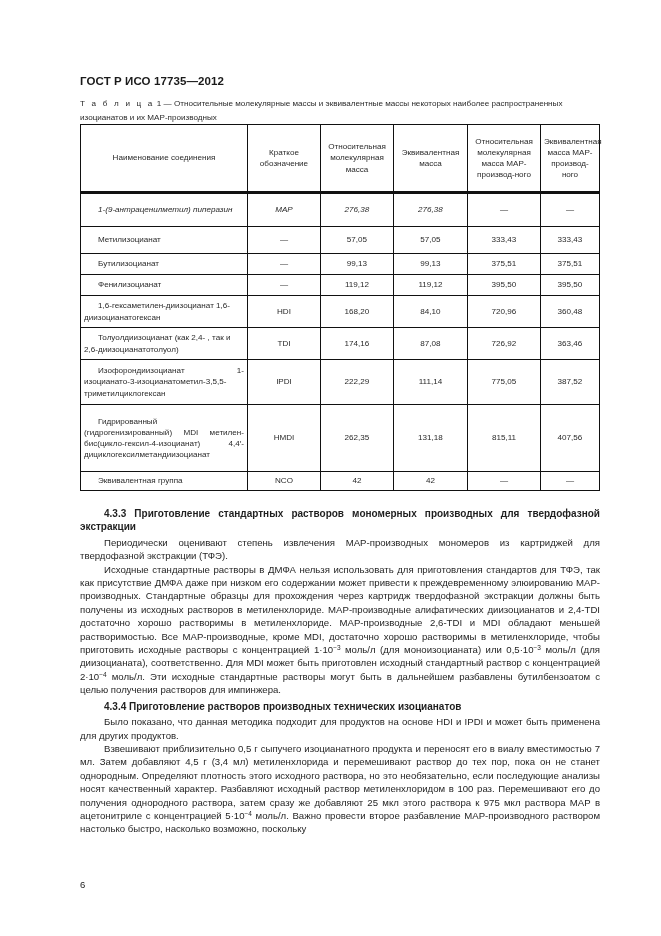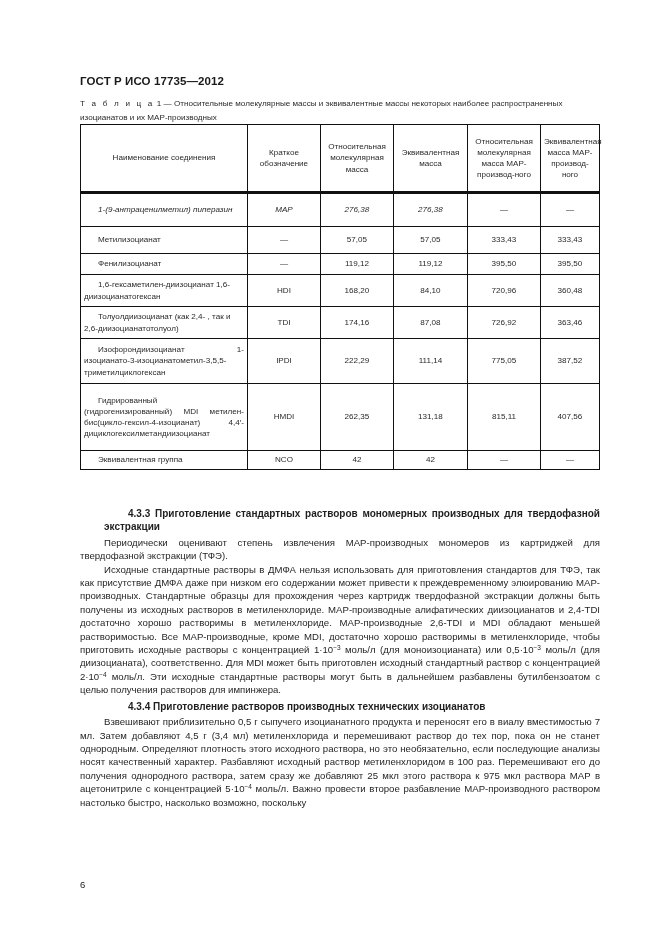--- a/index.html
+++ b/index.html
@@ -13,21 +13,21 @@
   table.t1 thead { border-top: 1.5px solid #111; }
   table.t1 thead tr { border-bottom: 3px solid #111; }
   table.t1 td { text-align: center; }
   table.t1 td.name { text-align: left; padding-left: 3px; }
   table.t1 td.name .ind { display: inline-block; width: 14px; }
   table.t1 td.name.just { text-align: justify; text-align-last: left; }
   .r1 { height: 34px; font-style: italic; } .r2 { height: 27px; margin-top: 28px; } .r3 { height: 21px; } .r4 { height: 21px; }
   .r5 { height: 32px; } .r6 { height: 32px; } .r7 { height: 45px; } .r8 { height: 45px; } .r9 { height: 67px; } .r10 { height: 19px; }
   .body { position: absolute; left: 80px; width: 520px; font-size: 9.6px; line-height: 13.4px; color: #1f1f1f; text-align: justify; }
   .body p { margin: 0; text-indent: 24px; }
-  .body p.h { font-weight: bold; font-size: 10px; margin-bottom: 2px; margin-left: 24px; }
+  .body p.h { font-weight: bold; font-size: 10px; margin-bottom: 2px; }
   .body p.gap { margin-top: 3px; }
   sup { font-size: 6.5px; line-height: 0; vertical-align: 3px; }
   .page-num { position: absolute; left: 80px; top: 879px; font-size: 9.5px; }
 </style>
 </head>
 <body>
 
 <div class="doc-header">ГОСТ Р ИСО 17735—2012</div>
 
 <div class="caption"><span class="spaced">Т а б л и ц а</span><span> 1</span><span> — Относительные молекулярные массы и эквивалентные массы некоторых наиболее распространенных изоцианатов и их МАР-производных</span></div>
@@ -60,20 +60,28 @@
         <td>—</td>
         <td>—</td>
       </tr>
       <tr class="r2">
         <td class="name"><span class="ind"></span><span>Метилизоцианат</span></td>
         <td>—</td>
         <td>57,05</td>
         <td>57,05</td>
         <td>333,43</td>
         <td>333,43</td>
+      </tr>
+      <tr class="r3">
+        <td class="name"><span class="ind"></span><span>Бутилизоцианат</span></td>
+        <td>—</td>
+        <td>99,13</td>
+        <td>99,13</td>
+        <td>375,51</td>
+        <td>375,51</td>
       </tr>
       <tr class="r4">
         <td class="name"><span class="ind"></span><span>Фенилизоцианат</span></td>
         <td>—</td>
         <td>119,12</td>
         <td>119,12</td>
         <td>395,50</td>
         <td>395,50</td>
       </tr>
       <tr class="r5">
@@ -117,16 +125,17 @@
         <td>—</td>
       </tr>
     </tbody>
 </table>
 
 <div class="body" style="top:507px;">
   <p class="h">4.3.3 Приготовление стандартных растворов мономерных производных для твердофазной экстракции</p>
   <p>Периодически оценивают степень извлечения МАР-производных мономеров из картриджей для твердофазной экстракции (ТФЭ).</p>
   <p><span>Исходные стандартные растворы в ДМФА нельзя использовать для приготовления стандартов для ТФЭ, так как присутствие ДМФА даже при низком его содержании может привести к преждевременному элюированию МАР-производных. Стандартные образцы для прохождения через картридж твердофазной экстракции должны быть получены из исходных растворов в метиленхлориде. МАР-производные алифатических диизоцианатов и 2,4-TDI достаточно хорошо растворимы в метиленхлориде. МАР-производные 2,6-TDI и MDI обладают меньшей растворимостью. Все МАР-производные, кроме MDI, достаточно хорошо растворимы в метиленхлориде, чтобы приготовить исходные растворы с концентрацией 1·10</span><sup>−3</sup><span> моль/л (для моноизоцианата) или 0,5·10</span><sup>−3</sup><span> моль/л (для диизоцианата), соответственно. Для MDI может быть приготовлен исходный стандартный раствор с концентрацией 2·10</span><sup>−4</sup><span> моль/л. Эти исходные стандартные растворы могут быть в дальнейшем разбавлены бутилбензоатом с целью получения растворов для импинжера.</span></p>
   <p class="h gap">4.3.4 Приготовление растворов производных технических изоцианатов</p>
+  <p>Было показано, что данная методика подходит для продуктов на основе HDI и IPDI и может быть применена для других продуктов.</p>
   <p><span>Взвешивают приблизительно 0,5 г сыпучего изоцианатного продукта и переносят его в виалу вместимостью 7 мл. Затем добавляют 4,5 г (3,4 мл) метиленхлорида и перемешивают раствор до тех пор, пока он не станет однородным. Определяют плотность этого исходного раствора, но это необязательно, если последующие анализы носят качественный характер. Разбавляют исходный раствор метиленхлоридом в 100 раз. Перемешивают его до получения однородного раствора, затем сразу же добавляют 25 мкл этого раствора к 975 мкл раствора МАР в ацетонитриле с концентрацией 5·10</span><sup>−4</sup><span> моль/л. Важно провести второе разбавление МАР-производного раствором настолько быстро, насколько возможно, поскольку</span></p>
 </div>
 
 <div class="page-num">6</div>
 
 </body></html>

